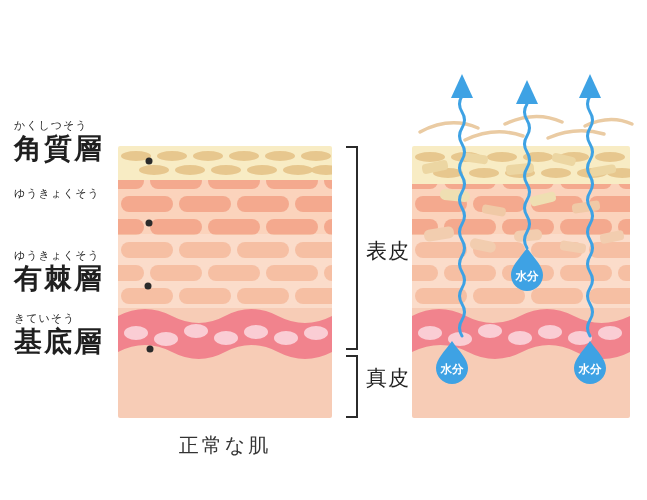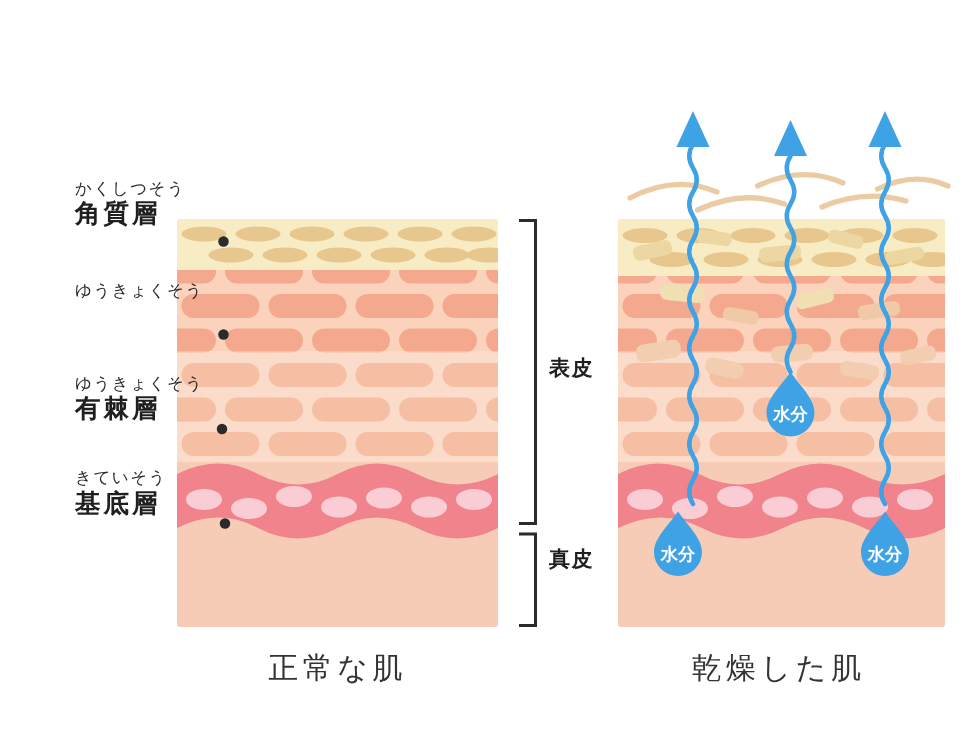--- a/index.html
+++ b/index.html
@@ -1,24 +1,24 @@
 <!DOCTYPE html>
 <html><head>
 <meta charset="utf-8">
 <style>
   html,body{margin:0;padding:0;background:#fff;}
   .canvas{
     position:relative;width:647px;height:500px;background:#ffffff;overflow:hidden;
     font-family:"DejaVu Sans",sans-serif;color:#2b2b2b;
   }
   .canvas svg{position:absolute;left:0;top:0;}
-  .layer-label{position:absolute;left:14px;line-height:1.1;margin-left:36px;}
+  .layer-label{position:absolute;left:14px;line-height:1.1;}
   .layer-label .ruby{font-size:11px;letter-spacing:1px;color:#2b2b2b;margin-bottom:2px;}
-  .layer-label .name{font-size:17px;font-weight:bold;letter-spacing:2px;color:#1f1f1f;}
-  .region-label{position:absolute;font-size:14px;font-weight:bold;letter-spacing:1px;color:#1f1f1f;}
+  .layer-label .name{font-size:28px;font-weight:bold;letter-spacing:2px;color:#1f1f1f;}
+  .region-label{position:absolute;font-size:21px;font-weight:normal;letter-spacing:1px;color:#1f1f1f;}
   .caption{position:absolute;top:432px;font-size:20px;letter-spacing:3px;color:#333;text-align:center;}
   .caption.normal{left:118px;width:214px;}
   .caption.dry{left:408px;width:222px;}
 </style>
 </head>
 <body>
 
 <div class="canvas">
 
   <svg width="647" height="500" viewBox="0 0 647 500">
@@ -175,15 +175,14 @@
   </div>
   <div class="layer-label" style="top:313px">
     <div class="ruby">きていそう</div>
     <div class="name">基底層</div>
   </div>
 
   <div class="region-label" style="left:366px;top:237px">表皮</div>
   <div class="region-label" style="left:366px;top:364px">真皮</div>
 
   <div class="caption normal">正常な肌</div>
-  <div class="caption dry">乾燥した肌</div>
 
 </div>
 
 </body></html>

